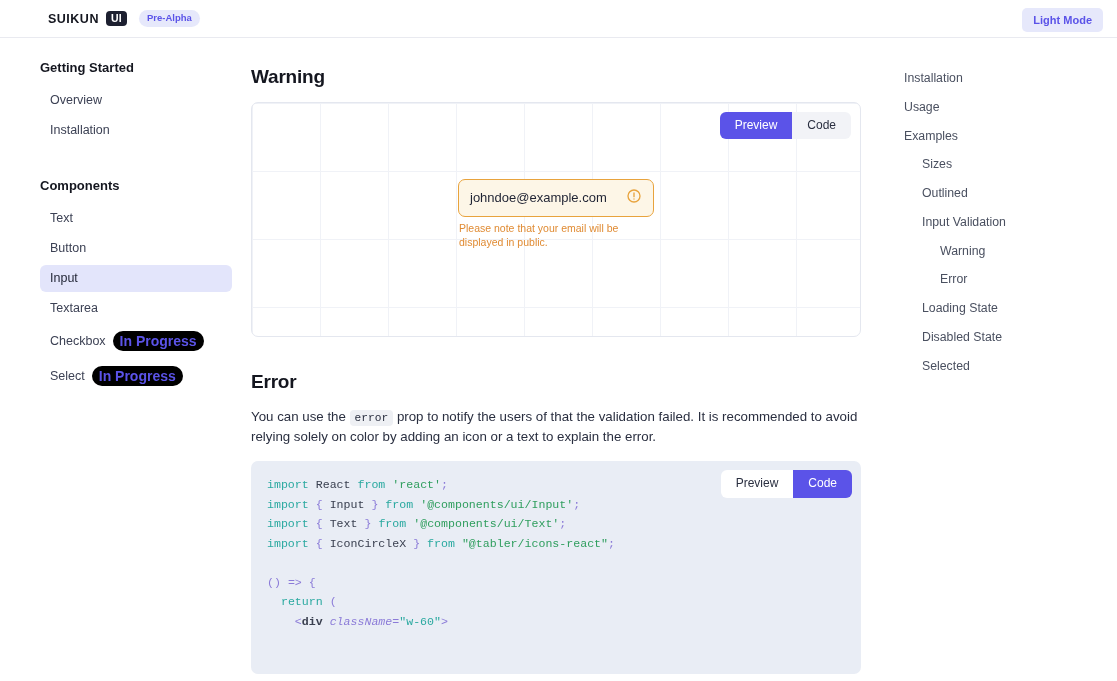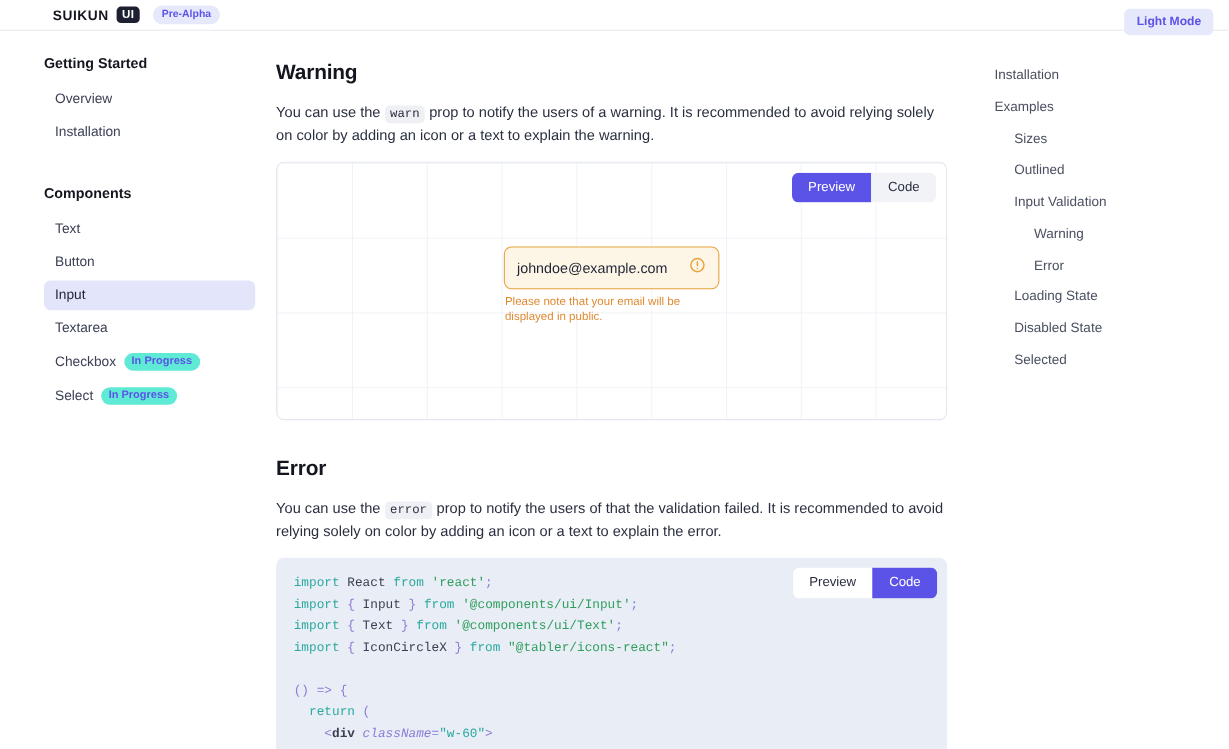--- a/index.html
+++ b/index.html
@@ -8,21 +8,21 @@
     width: 1117px;
     height: 681px;
     overflow: hidden;
     background: #ffffff;
     font-family: "Liberation Sans", sans-serif;
     color: #1f2333;
   }
 
   
   .topbar {
-    height: 28px;
+    height: 38px;
     border-bottom: 1px solid #e9eaf0;
     display: flex;
     align-items: center;
     padding: 0 16px 0 48px;
     position: relative;
   }
   .brand { display: flex; align-items: center; gap: 7px; }
   .brand-name {
     font-size: 12.5px;
     font-weight: bold;
@@ -96,23 +96,23 @@
     border-radius: 6px;
     margin: 0 0 3px 0;
     cursor: pointer;
     line-height: 1.2;
   }
   .nav-item.active {
     background: #e3e5fb;
     color: #1f2333;
   }
   .progress-badge {
-    background: #5eead4;
+    background: #000000;
     color: #5b53e8;
-    font-size: 10px;
+    font-size: 14px;
     font-weight: bold;
     border-radius: 999px;
     padding: 3px 7px 3px;
     line-height: 1;
   }
 
   
   .main {
     flex: 1 1 auto;
     padding: 28px 14px 0 6px;
@@ -309,25 +309,20 @@
         <span>Select</span>
         <span class="progress-badge">In Progress</span>
       </div>
     </div>
   </nav>
 
   <main class="main">
 
     <h2 class="section-heading">Warning</h2>
 
-    <p class="paragraph">
-      <span>You can use the</span>
-      <code class="inline">warn</code>
-      <span>prop to notify the users of a warning. It is recommended to avoid relying solely on color by adding an icon or a text to explain the warning.</span>
-    </p>
 
     <div class="demo-card">
       <div class="tab-group">
         <button class="tab-btn active">Preview</button>
         <button class="tab-btn">Code</button>
       </div>
 
       <div class="demo-stage">
         <div class="input-warn">
           <span class="input-warn-value">johndoe@example.com</span>
@@ -363,20 +358,21 @@
 
 </span><span><span class="tok-op">()</span> <span class="tok-op">=&gt;</span> <span class="tok-op">{</span>
 </span><span>  <span class="tok-kw">return</span> <span class="tok-op">(</span>
 </span><span>    <span class="tok-op">&lt;</span><span class="tok-tag">div</span> <span class="tok-attr">className</span><span class="tok-op">=</span><span class="tok-jsxstr">"w-60"</span><span class="tok-op">&gt;</span>
 </span></pre>
     </div>
   </main>
 
   <aside class="toc">
     <div class="toc-item lvl1">Installation</div>
+    <div class="toc-item lvl1">Usage</div>
     <div class="toc-item lvl1">Examples</div>
     <div class="toc-item lvl2">Sizes</div>
     <div class="toc-item lvl2">Outlined</div>
     <div class="toc-item lvl2">Input Validation</div>
     <div class="toc-item lvl3">Warning</div>
     <div class="toc-item lvl3">Error</div>
     <div class="toc-item lvl2">Loading State</div>
     <div class="toc-item lvl2">Disabled State</div>
     <div class="toc-item lvl2">Selected</div>
   </aside>

